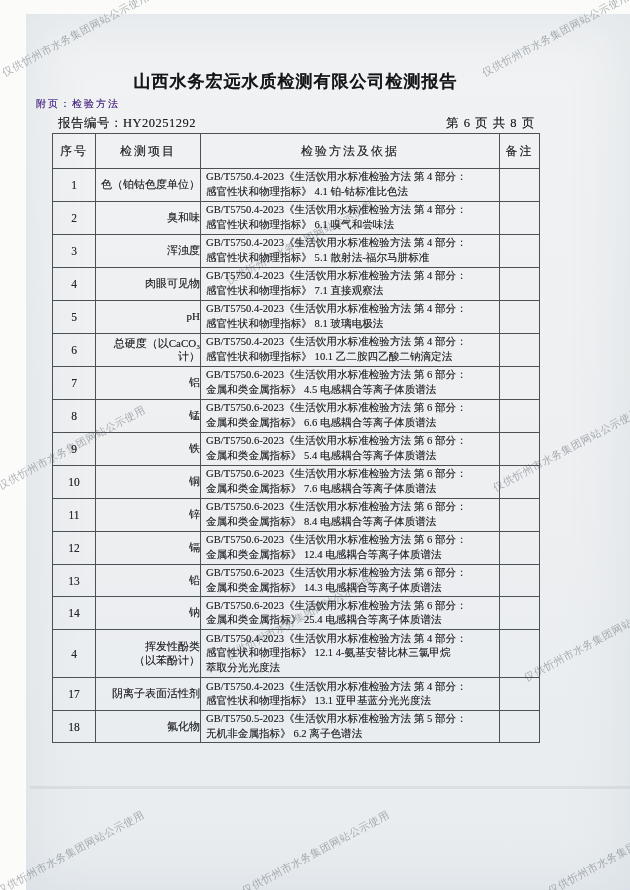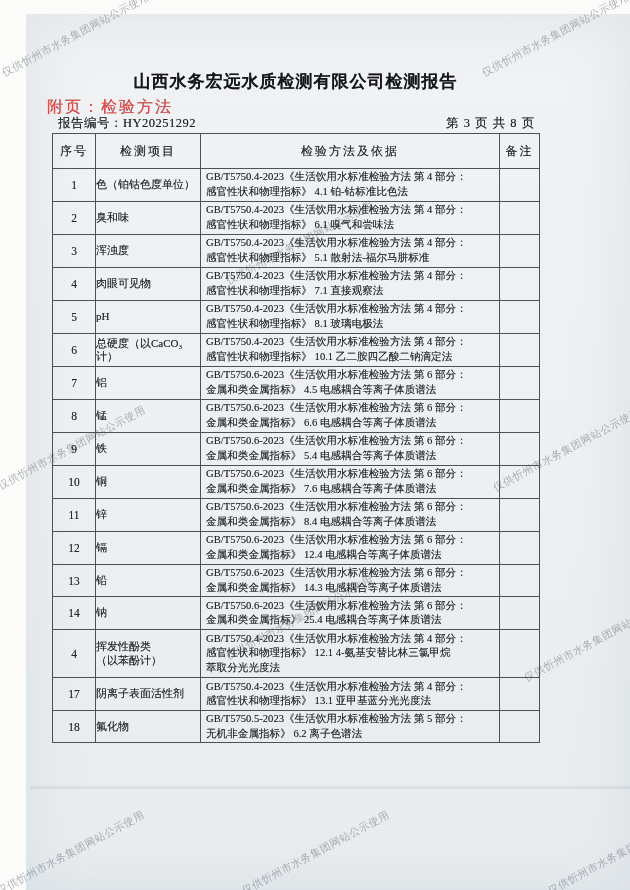--- a/index.html
+++ b/index.html
@@ -26,22 +26,22 @@
     transform:translate(-50%,-50%) rotate(-28deg);
     font-family:"Liberation Serif", serif;
   }
   .title{
     position:absolute;left:52px;width:487px;top:70px;
     text-align:center;font-family:"DejaVu Sans", sans-serif;
     font-weight:bold;font-size:17px;letter-spacing:1px;color:#141618;
     margin:0;
   }
   .subtitle{
-    position:absolute;left:47px;top:97px;
-    font-size:16px;letter-spacing:2px;color:#ef4444;
+    position:absolute;left:36px;top:97px;
+    font-size:10px;letter-spacing:2px;color:#4c1d95;
   }
   .meta-no{
     position:absolute;left:58px;top:115px;
     font-size:12.5px;letter-spacing:0.5px;color:#1d1f21;
   }
   .meta-page{
     position:absolute;left:446px;top:115px;
     font-size:12.5px;letter-spacing:1px;color:#1d1f21;
   }
   table.report{
@@ -57,21 +57,21 @@
   table.report th{
     height:34px;font-weight:normal;font-size:12px;
     letter-spacing:2px;text-align:center;padding:0;
   }
   col.c-no{width:43px;}
   col.c-item{width:105px;}
   col.c-method{width:299px;}
   col.c-remark{width:40px;}
   td.no{ text-align:center;font-size:11.5px;padding:0; }
   td.item{
-    text-align:left;font-size:11px;padding:0;
+    text-align:right;font-size:11px;padding:0;
     white-space:pre-line;line-height:13.5px;
   }
   td.method{
     font-size:10.6px;line-height:14.6px;
     padding:1px 3px 1px 5px;text-align:left;
     white-space:pre-line;
   }
   td.remark{padding:0;}
   .txt-soft{text-shadow:0 0 0.5px rgba(38,40,43,0.55);}
 </style>
@@ -94,21 +94,21 @@
       <span class="wm" style="left: 316px; top: 853px; color: rgb(109, 116, 124);">仅供忻州市水务集团网站公示使用</span>
       <span class="wm" style="left: 622px; top: 853px; color: rgb(109, 116, 124);">仅供忻州市水务集团网站公示使用</span>
     </div>
 
   <h1 class="title txt-soft">山西水务宏远水质检测有限公司检测报告</h1>
 
   <div class="subtitle txt-soft">附页：检验方法</div>
 
   <div class="meta-no txt-soft"><span>报告编号：</span><span>HY20251292</span></div>
 
-  <div class="meta-page txt-soft">第 3 页 共 8 页</div>
+  <div class="meta-page txt-soft">第 6 页 共 8 页</div>
 
   <table class="report">
     <colgroup>
       <col class="c-no">
         <col class="c-item">
         <col class="c-method">
         <col class="c-remark">
     </colgroup>
     <thead>
       <tr id="header-row">

